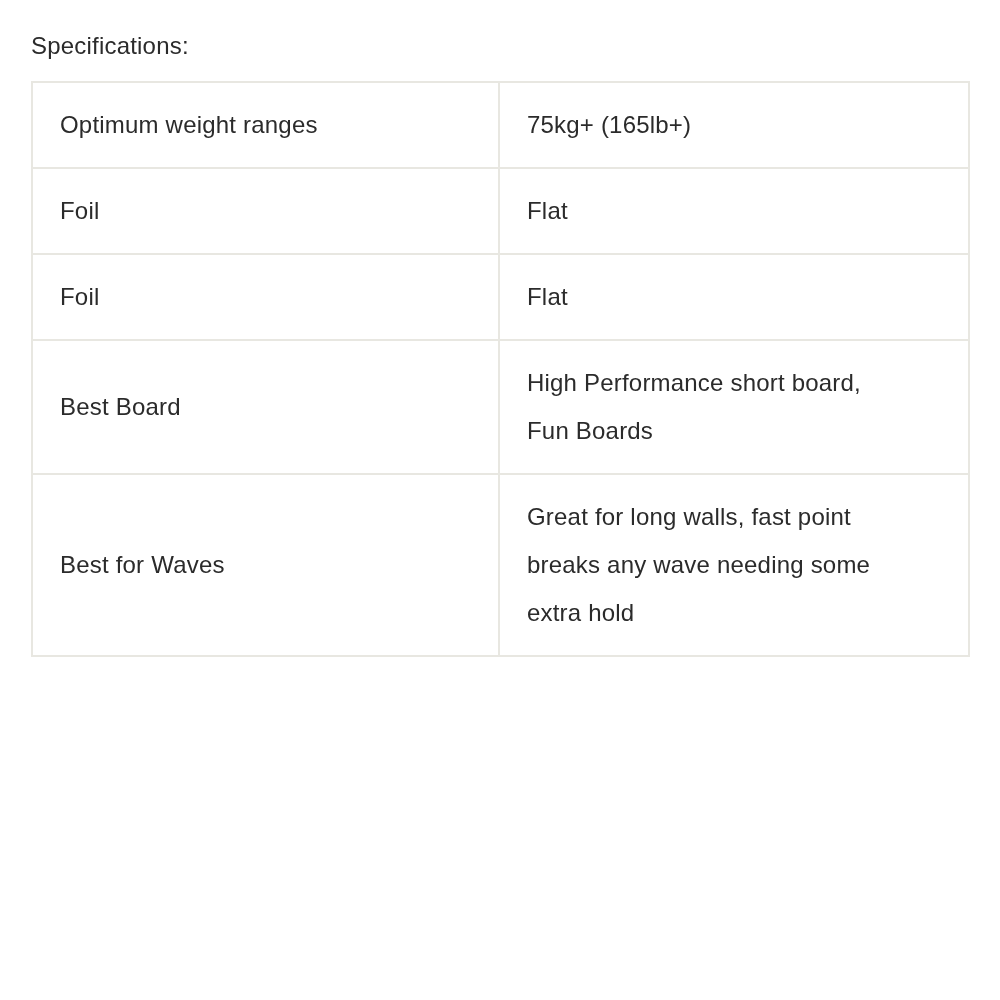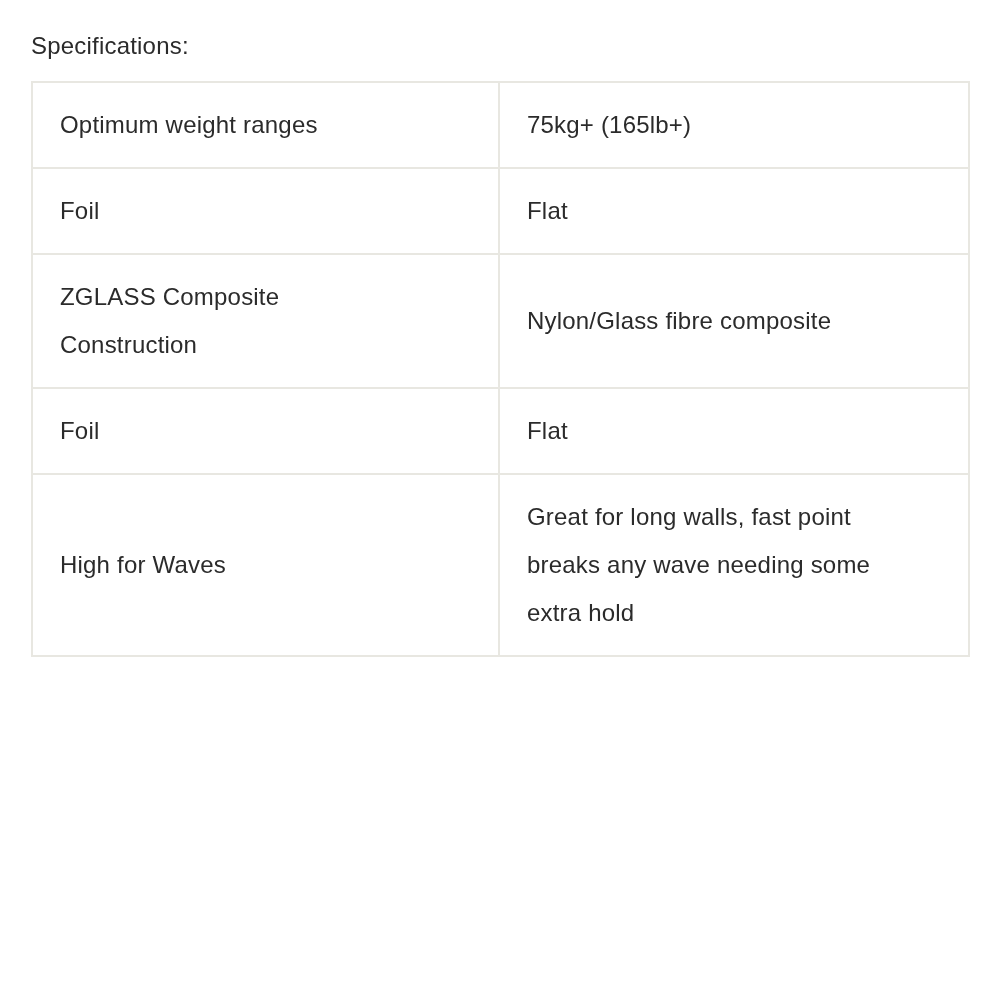--- a/index.html
+++ b/index.html
@@ -55,29 +55,29 @@
     <tbody>
       <tr>
         <td>Optimum weight ranges</td>
         <td>75kg+ (165lb+)</td>
       </tr>
       <tr>
         <td>Foil</td>
         <td>Flat</td>
       </tr>
       <tr>
-        <td>ZGLASS Composite
-Construction</td>
-        <td>Nylon/Glass fibre composite</td>
-      </tr>
-      <tr>
         <td>Foil</td>
         <td>Flat</td>
       </tr>
       <tr>
-        <td>High for Waves</td>
+        <td>Best Board</td>
+        <td>High Performance short board,
+Fun Boards</td>
+      </tr>
+      <tr>
+        <td>Best for Waves</td>
         <td>Great for long walls, fast point
 breaks any wave needing some
 extra hold</td>
       </tr>
     </tbody>
   </table>
 </div>
 
 </body></html>

